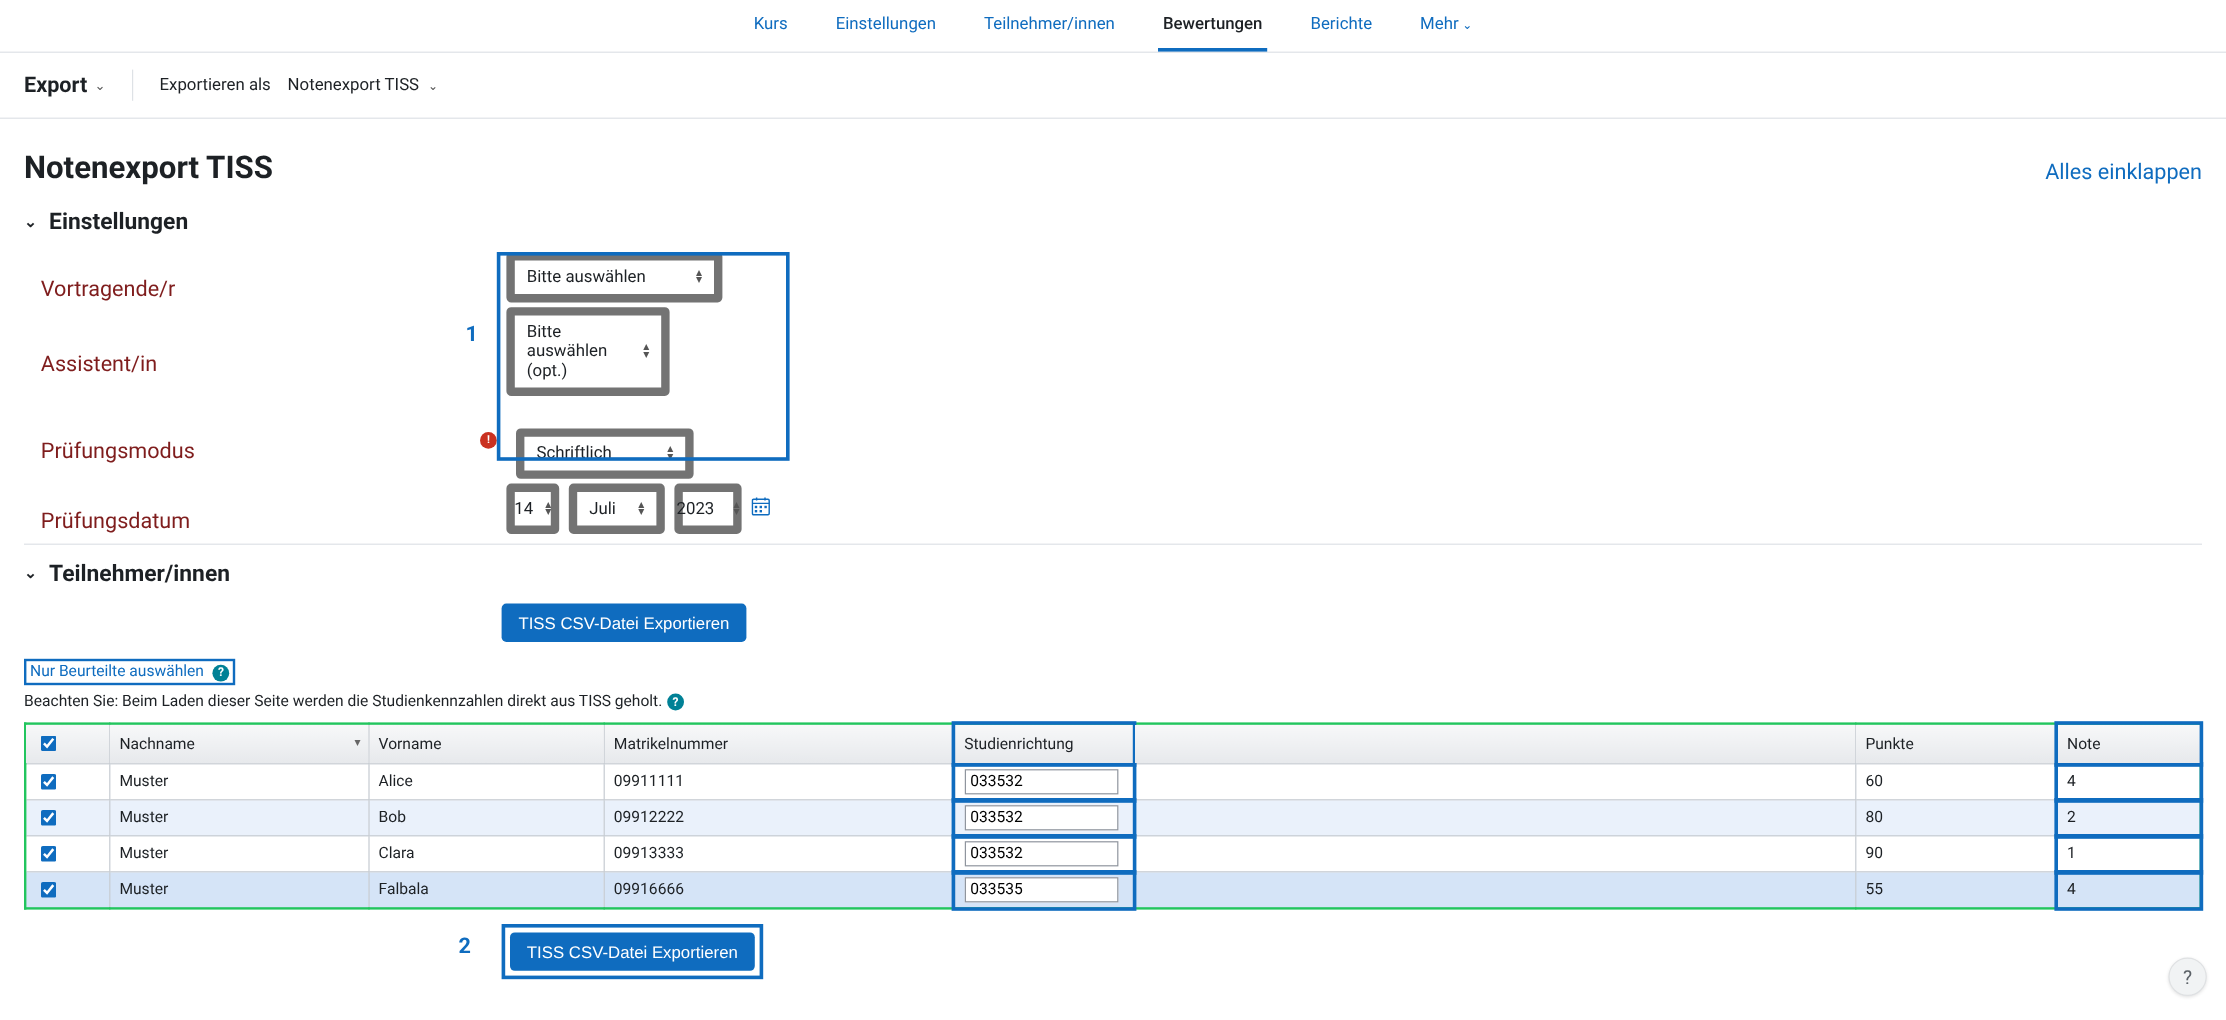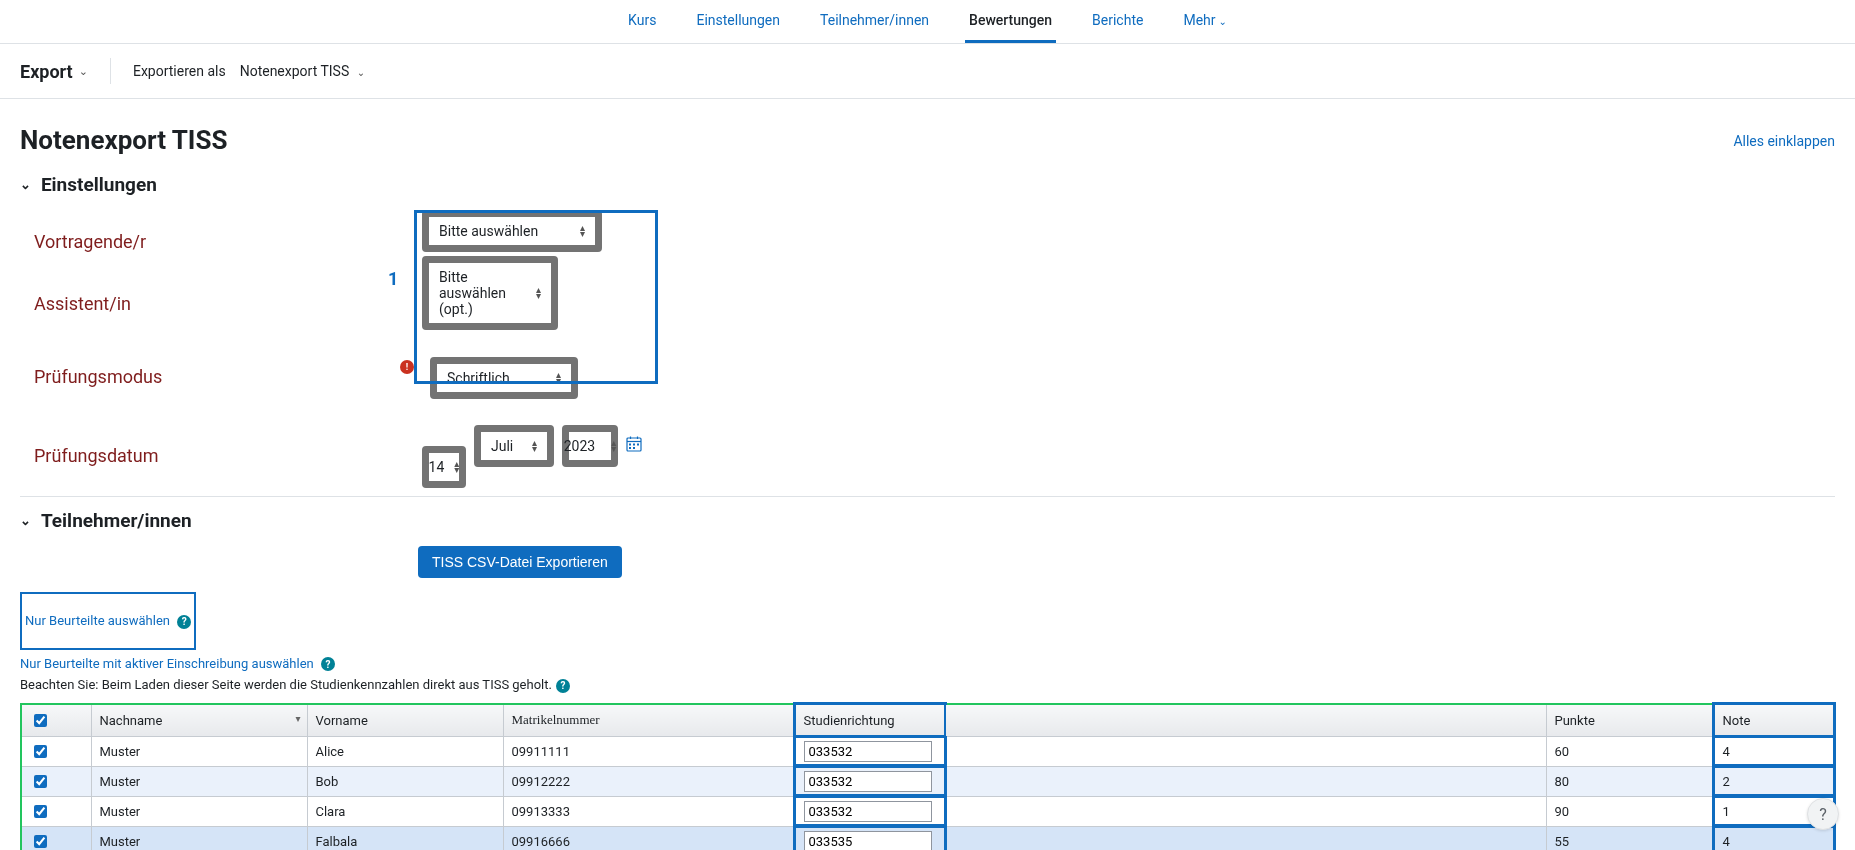--- a/index.html
+++ b/index.html
@@ -85,21 +85,21 @@
     font-weight: 700;
     margin: 12px 0 18px;
   }
 
   .collapse-all {
     position: absolute;
     right: 20px;
     top: 34px;
     color: #0f6cbf;
     cursor: pointer;
-    font-size: 14px;
+    font-size: 18px;
   }
 
   .section-heading {
     display: flex;
     align-items: center;
     gap: 10px;
     font-size: 19px;
     font-weight: 700;
     margin: 8px 0 14px;
     cursor: pointer;
@@ -159,21 +159,21 @@
     font-size: 10px;
     color: #555;
     margin-left: 10px;
     display: inline-flex;
     flex-direction: column;
     line-height: 6px;
   }
   .w-lecturer { width: 180px; }
   .w-assist { width: 136px; justify-content: space-between; }
   .w-mode { width: 148px; margin-top: 23px; }
-  .w-day { width: 44px; justify-content: center; gap: 0; margin-top: 43px; }
+  .w-day { width: 44px; justify-content: center; gap: 0; }
   .w-month { width: 80px; }
   .w-year { width: 56px; justify-content: center; gap: 6px; }
 
   .cal-icon {
     color: #0f6cbf;
     font-size: 16px;
     cursor: pointer;
   }
 
   
@@ -235,21 +235,21 @@
     background: #008196;
     color: #fff;
     font-size: 10px;
     font-weight: 700;
     margin-left: 4px;
     cursor: pointer;
   }
   .annot-box-link {
     display: inline-block;
     border: 2px solid #0f6cbf;
-    padding: 19px 3px;
+    padding: 1px 3px;
   }
   .note-text {
     font-size: 13px;
     color: #1d2125;
     margin: 6px 0 10px;
   }
 
   
   .data-table {
     width: 100%;
@@ -282,21 +282,21 @@
   }
   .data-table tbody tr:nth-child(odd) td {
     background: #ffffff;
   }
   .data-table tbody tr.selected td {
     background: #d5e4f7;
   }
   .col-check { width: 70px; text-align: left; }
   .col-nach { width: 216px; }
   .col-vor { width: 196px; }
-  .col-matr { width: 292px; font-family: Liberation Serif, serif; }
+  .col-matr { width: 292px; }
   .col-stud { width: 150px; }
   .col-blank { }
   .col-punkte { width: 168px; }
   .col-note { width: 120px; }
 
   .stud-input {
     width: 128px;
     border: 1px solid #8f959e;
     padding: 2px 4px;
     font-size: 13px;
@@ -465,24 +465,20 @@
 
   <div class="export-btn-row">
     <button class="btn-primary">TISS CSV-Datei Exportieren</button>
   </div>
 
   <div class="link-row">
     <span class="annot-box-link">
       <a>Nur Beurteilte auswählen</a>
       <span class="help-icon">?</span>
     </span>
-  </div>
-  <div class="link-row">
-    <a>Nur Beurteilte mit aktiver Einschreibung auswählen</a>
-    <span class="help-icon">?</span>
   </div>
   <div class="note-text">
     <span>Beachten Sie: Beim Laden dieser Seite werden die Studienkennzahlen direkt aus TISS geholt.</span><span class="help-icon">?</span>
   </div>
 
   <table class="data-table">
     <thead>
       <tr>
         <th class="col-check"><input type="checkbox" checked="" style=""></th>
         <th class="col-nach sortable">Nachname</th>

